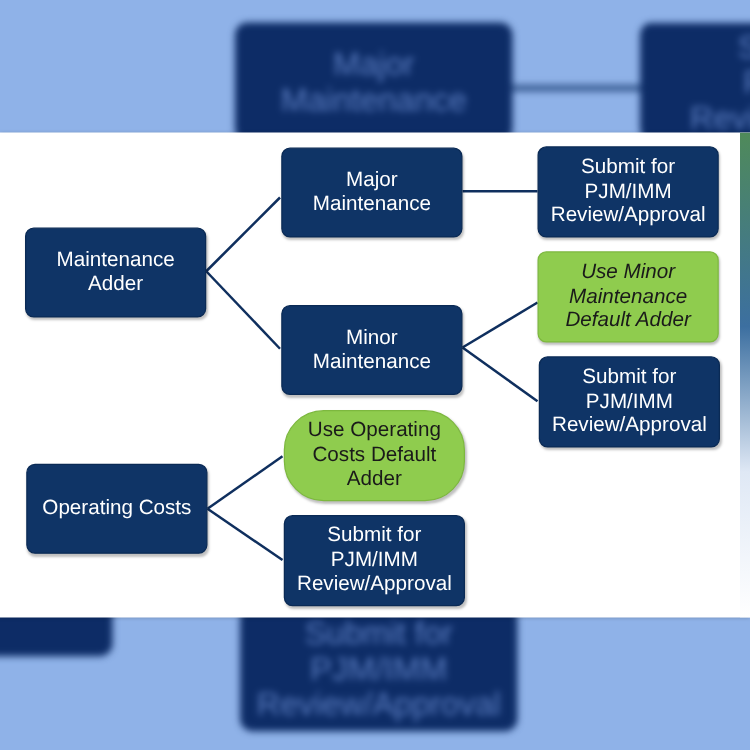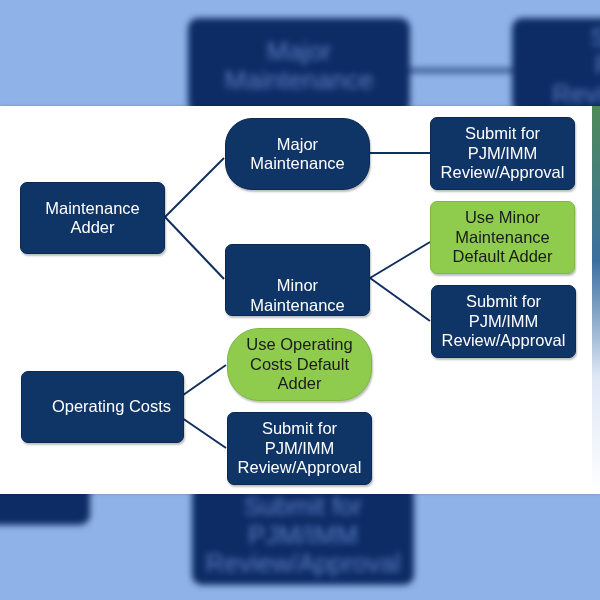--- a/index.html
+++ b/index.html
@@ -47,44 +47,44 @@
       <line x1="370" y1="172" x2="430" y2="215"></line>
       <line x1="166" y1="301" x2="226" y2="259"></line>
       <line x1="166" y1="301" x2="226" y2="342"></line>
     </g>
   </svg>
 
   <div class="node blue" style="left:20px;top:76px;width:143px;height:70px;">
       <span>Maintenance
 Adder</span>
     </div>
-  <div class="node blue" style="left:225px;top:12px;width:143px;height:70px;border-radius:27px;">
+  <div class="node blue" style="left:225px;top:12px;width:143px;height:70px;">
       <span>Major
 Maintenance</span>
     </div>
-  <div class="node blue" style="left:225px;top:138px;width:143px;height:70px;align-items:flex-end;">
+  <div class="node blue" style="left:225px;top:138px;width:143px;height:70px;">
       <span>Minor
 Maintenance</span>
     </div>
   <div class="node blue" style="left:430px;top:11px;width:143px;height:71px;">
       <span>Submit for
 PJM/IMM
 Review/Approval</span>
     </div>
-  <div class="node green" style="left:430px;top:95px;width:143px;height:71px;">
+  <div class="node green" style="left:430px;top:95px;width:143px;height:71px;font-style:italic;">
       <span>Use Minor
 Maintenance
 Default Adder</span>
     </div>
   <div class="node blue" style="left:431px;top:179px;width:143px;height:71px;">
       <span>Submit for
 PJM/IMM
 Review/Approval</span>
     </div>
-  <div class="node blue" style="left:21px;top:265px;width:143px;height:70px;padding-left:18px;">
+  <div class="node blue" style="left:21px;top:265px;width:143px;height:70px;">
       <span>Operating Costs</span>
     </div>
   <div class="node green" style="left:227px;top:222px;width:143px;height:71px;border-radius:32px;">
       <span>Use Operating
 Costs Default
 Adder</span>
     </div>
   <div class="node blue" style="left:227px;top:306px;width:143px;height:71px;">
       <span>Submit for
 PJM/IMM

